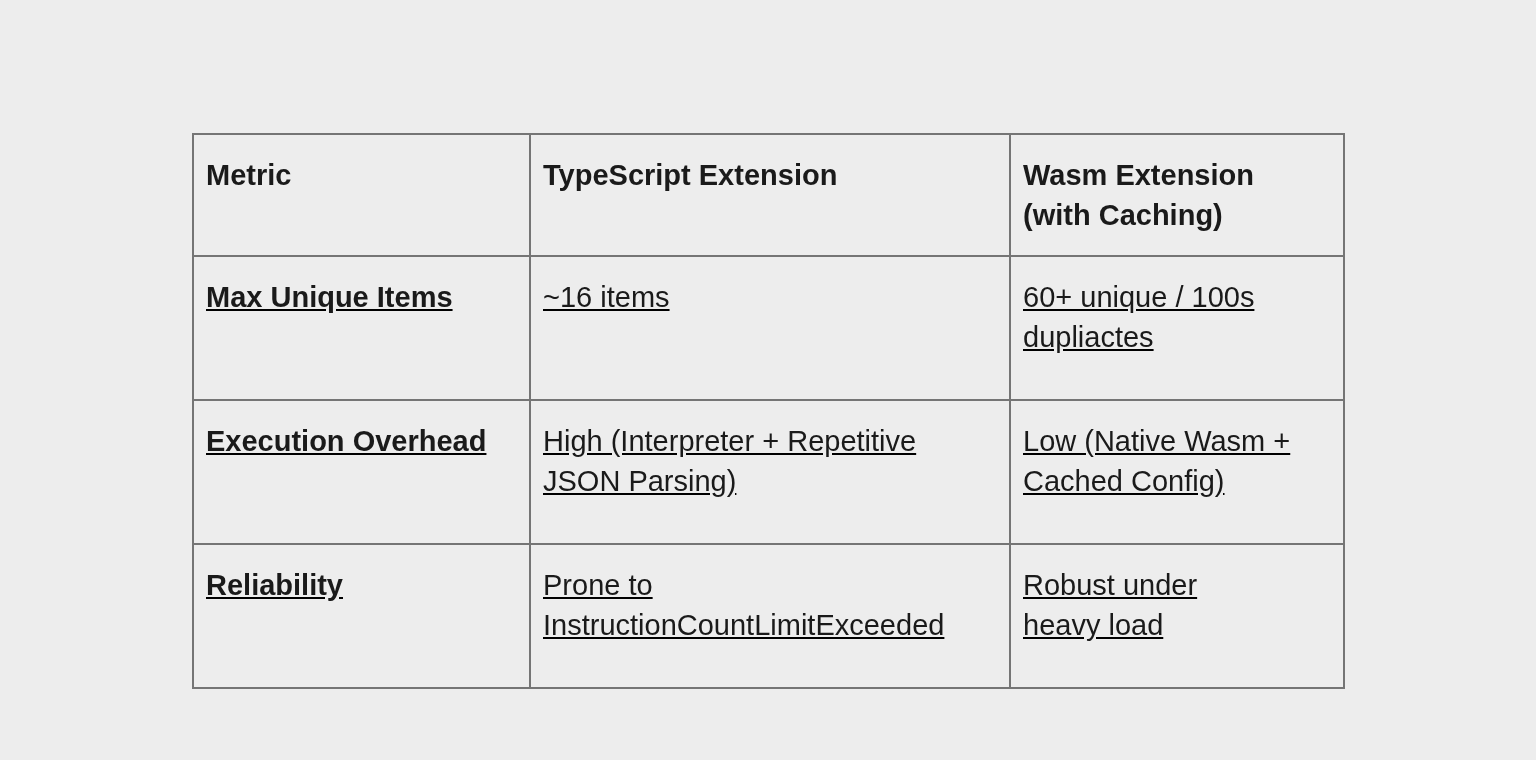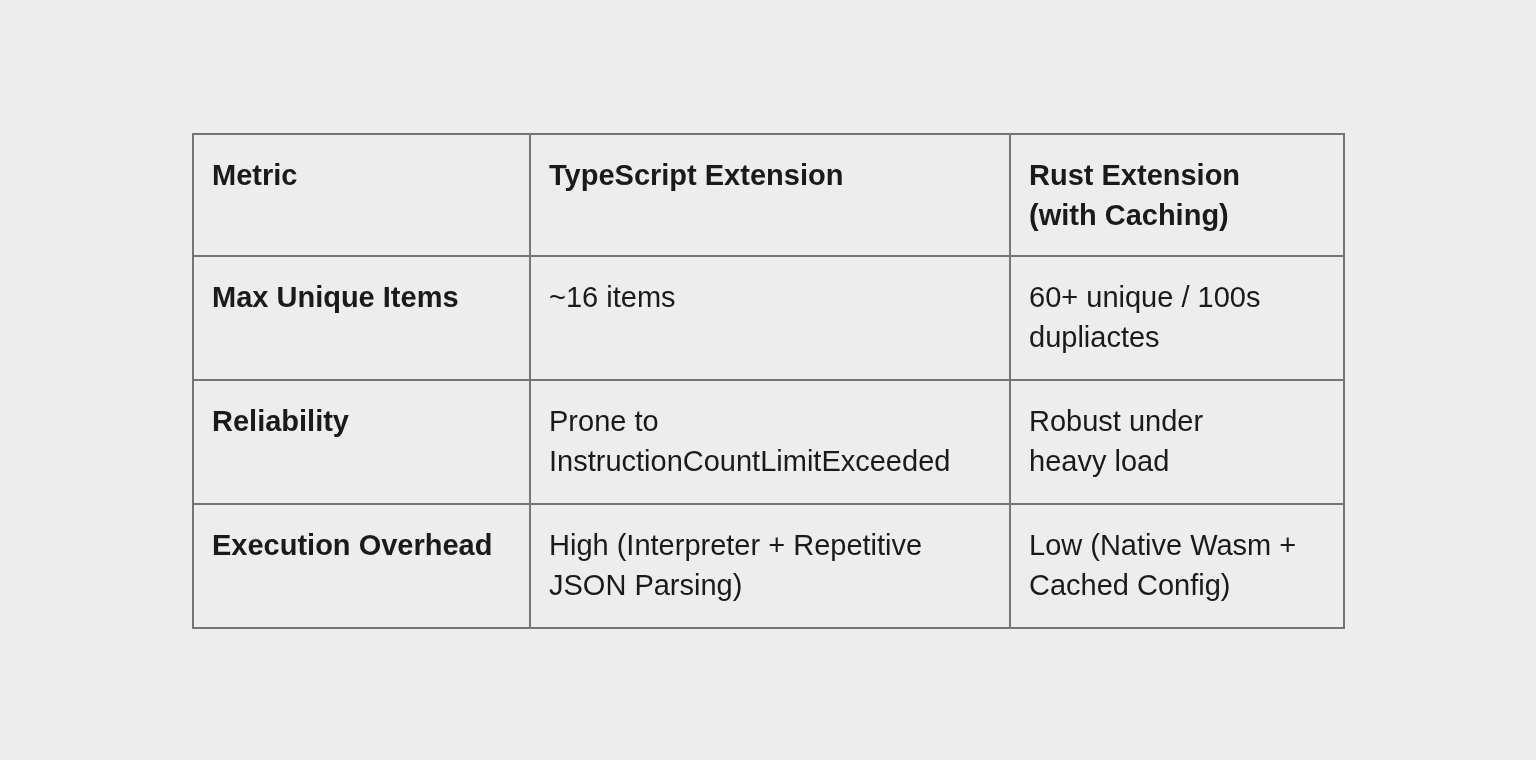--- a/index.html
+++ b/index.html
@@ -27,66 +27,66 @@
       background: #ededed;
     }
     table.cmp col.c1 { width: 337px; }
     table.cmp col.c2 { width: 480px; }
     table.cmp col.c3 { width: 334px; }
     table.cmp th,
     table.cmp td {
       border: 2px solid #757575;
       vertical-align: top;
       text-align: left;
-      padding: 20px 18px;
+      padding: 20px 12px;
       font-size: 29px;
       line-height: 40px;
       color: #1a1a1a;
       white-space: pre-line;
       font-weight: 400;
     }
     table.cmp th { font-weight: 600; }
     table.cmp td.metric-cell { font-weight: 600; }
     table.cmp tr.header-row { height: 120px; }
-    table.cmp tr.data-row   { height: 124px; }
+    table.cmp tr.data-row   { height: 144px; text-decoration: underline; }
   </style>
 </head>
 <body>
 
 <div class="table-wrap">
   <table class="cmp">
     <colgroup>
       <col class="c1">
       <col class="c2">
       <col class="c3">
     </colgroup>
     <thead>
       <tr class="header-row">
         <th>Metric</th>
         <th>TypeScript Extension</th>
-        <th>Rust Extension
+        <th>Wasm Extension
 (with Caching)</th>
       </tr>
     </thead>
     <tbody>
       <tr class="data-row">
         <td class="metric-cell">Max Unique Items</td>
         <td>~16 items</td>
         <td>60+ unique / 100s
 dupliactes</td>
       </tr>
       <tr class="data-row">
+        <td class="metric-cell">Execution Overhead</td>
+        <td>High (Interpreter + Repetitive
+JSON Parsing)</td>
+        <td>Low (Native Wasm +
+Cached Config)</td>
+      </tr>
+      <tr class="data-row">
         <td class="metric-cell">Reliability</td>
         <td>Prone to
 InstructionCountLimitExceeded</td>
         <td>Robust under
 heavy load</td>
       </tr>
-      <tr class="data-row">
-        <td class="metric-cell">Execution Overhead</td>
-        <td>High (Interpreter + Repetitive
-JSON Parsing)</td>
-        <td>Low (Native Wasm +
-Cached Config)</td>
-      </tr>
     </tbody>
   </table>
 </div>
 
 </body></html>

